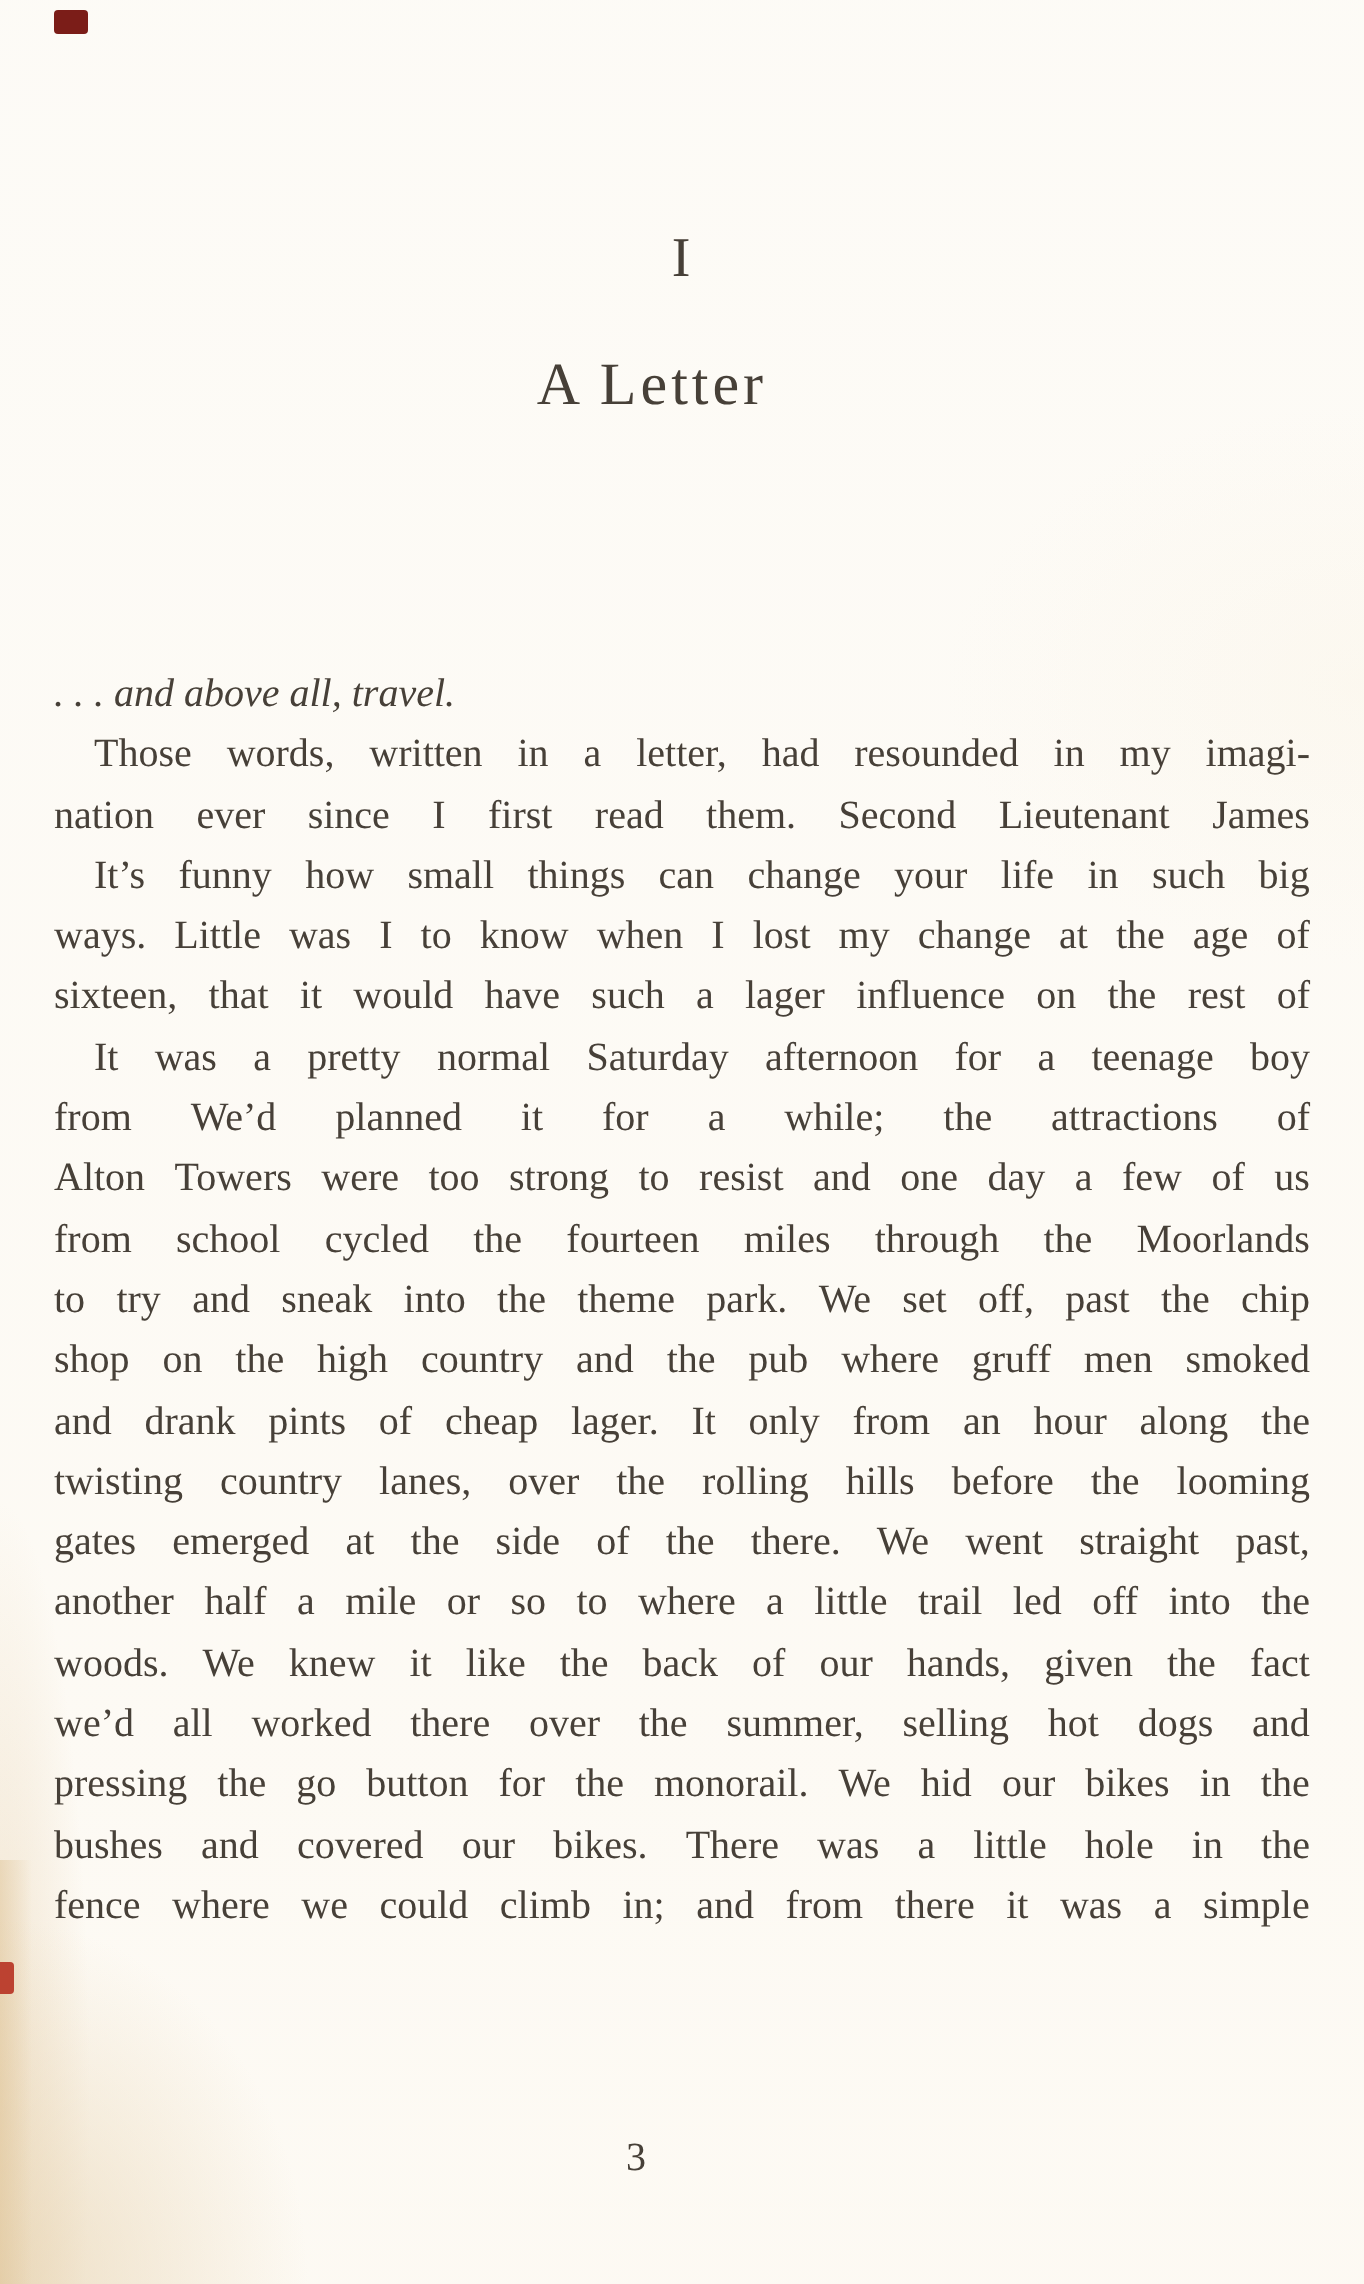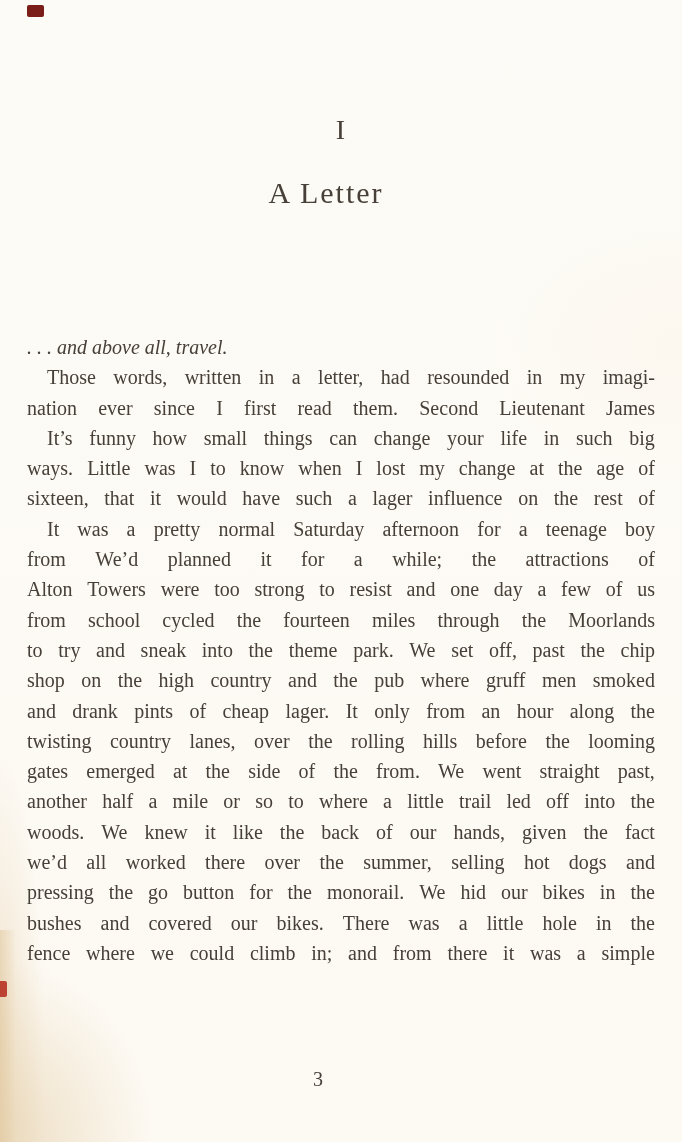--- a/index.html
+++ b/index.html
@@ -262,21 +262,21 @@
         <span>looming</span>
       </div>
       <div class="line justify">
         <span>gates</span>
         <span>emerged</span>
         <span>at</span>
         <span>the</span>
         <span>side</span>
         <span>of</span>
         <span>the</span>
-        <span>from.</span>
+        <span>there.</span>
         <span>We</span>
         <span>went</span>
         <span>straight</span>
         <span>past,</span>
       </div>
       <div class="line justify">
         <span>another</span>
         <span>half</span>
         <span>a</span>
         <span>mile</span>

